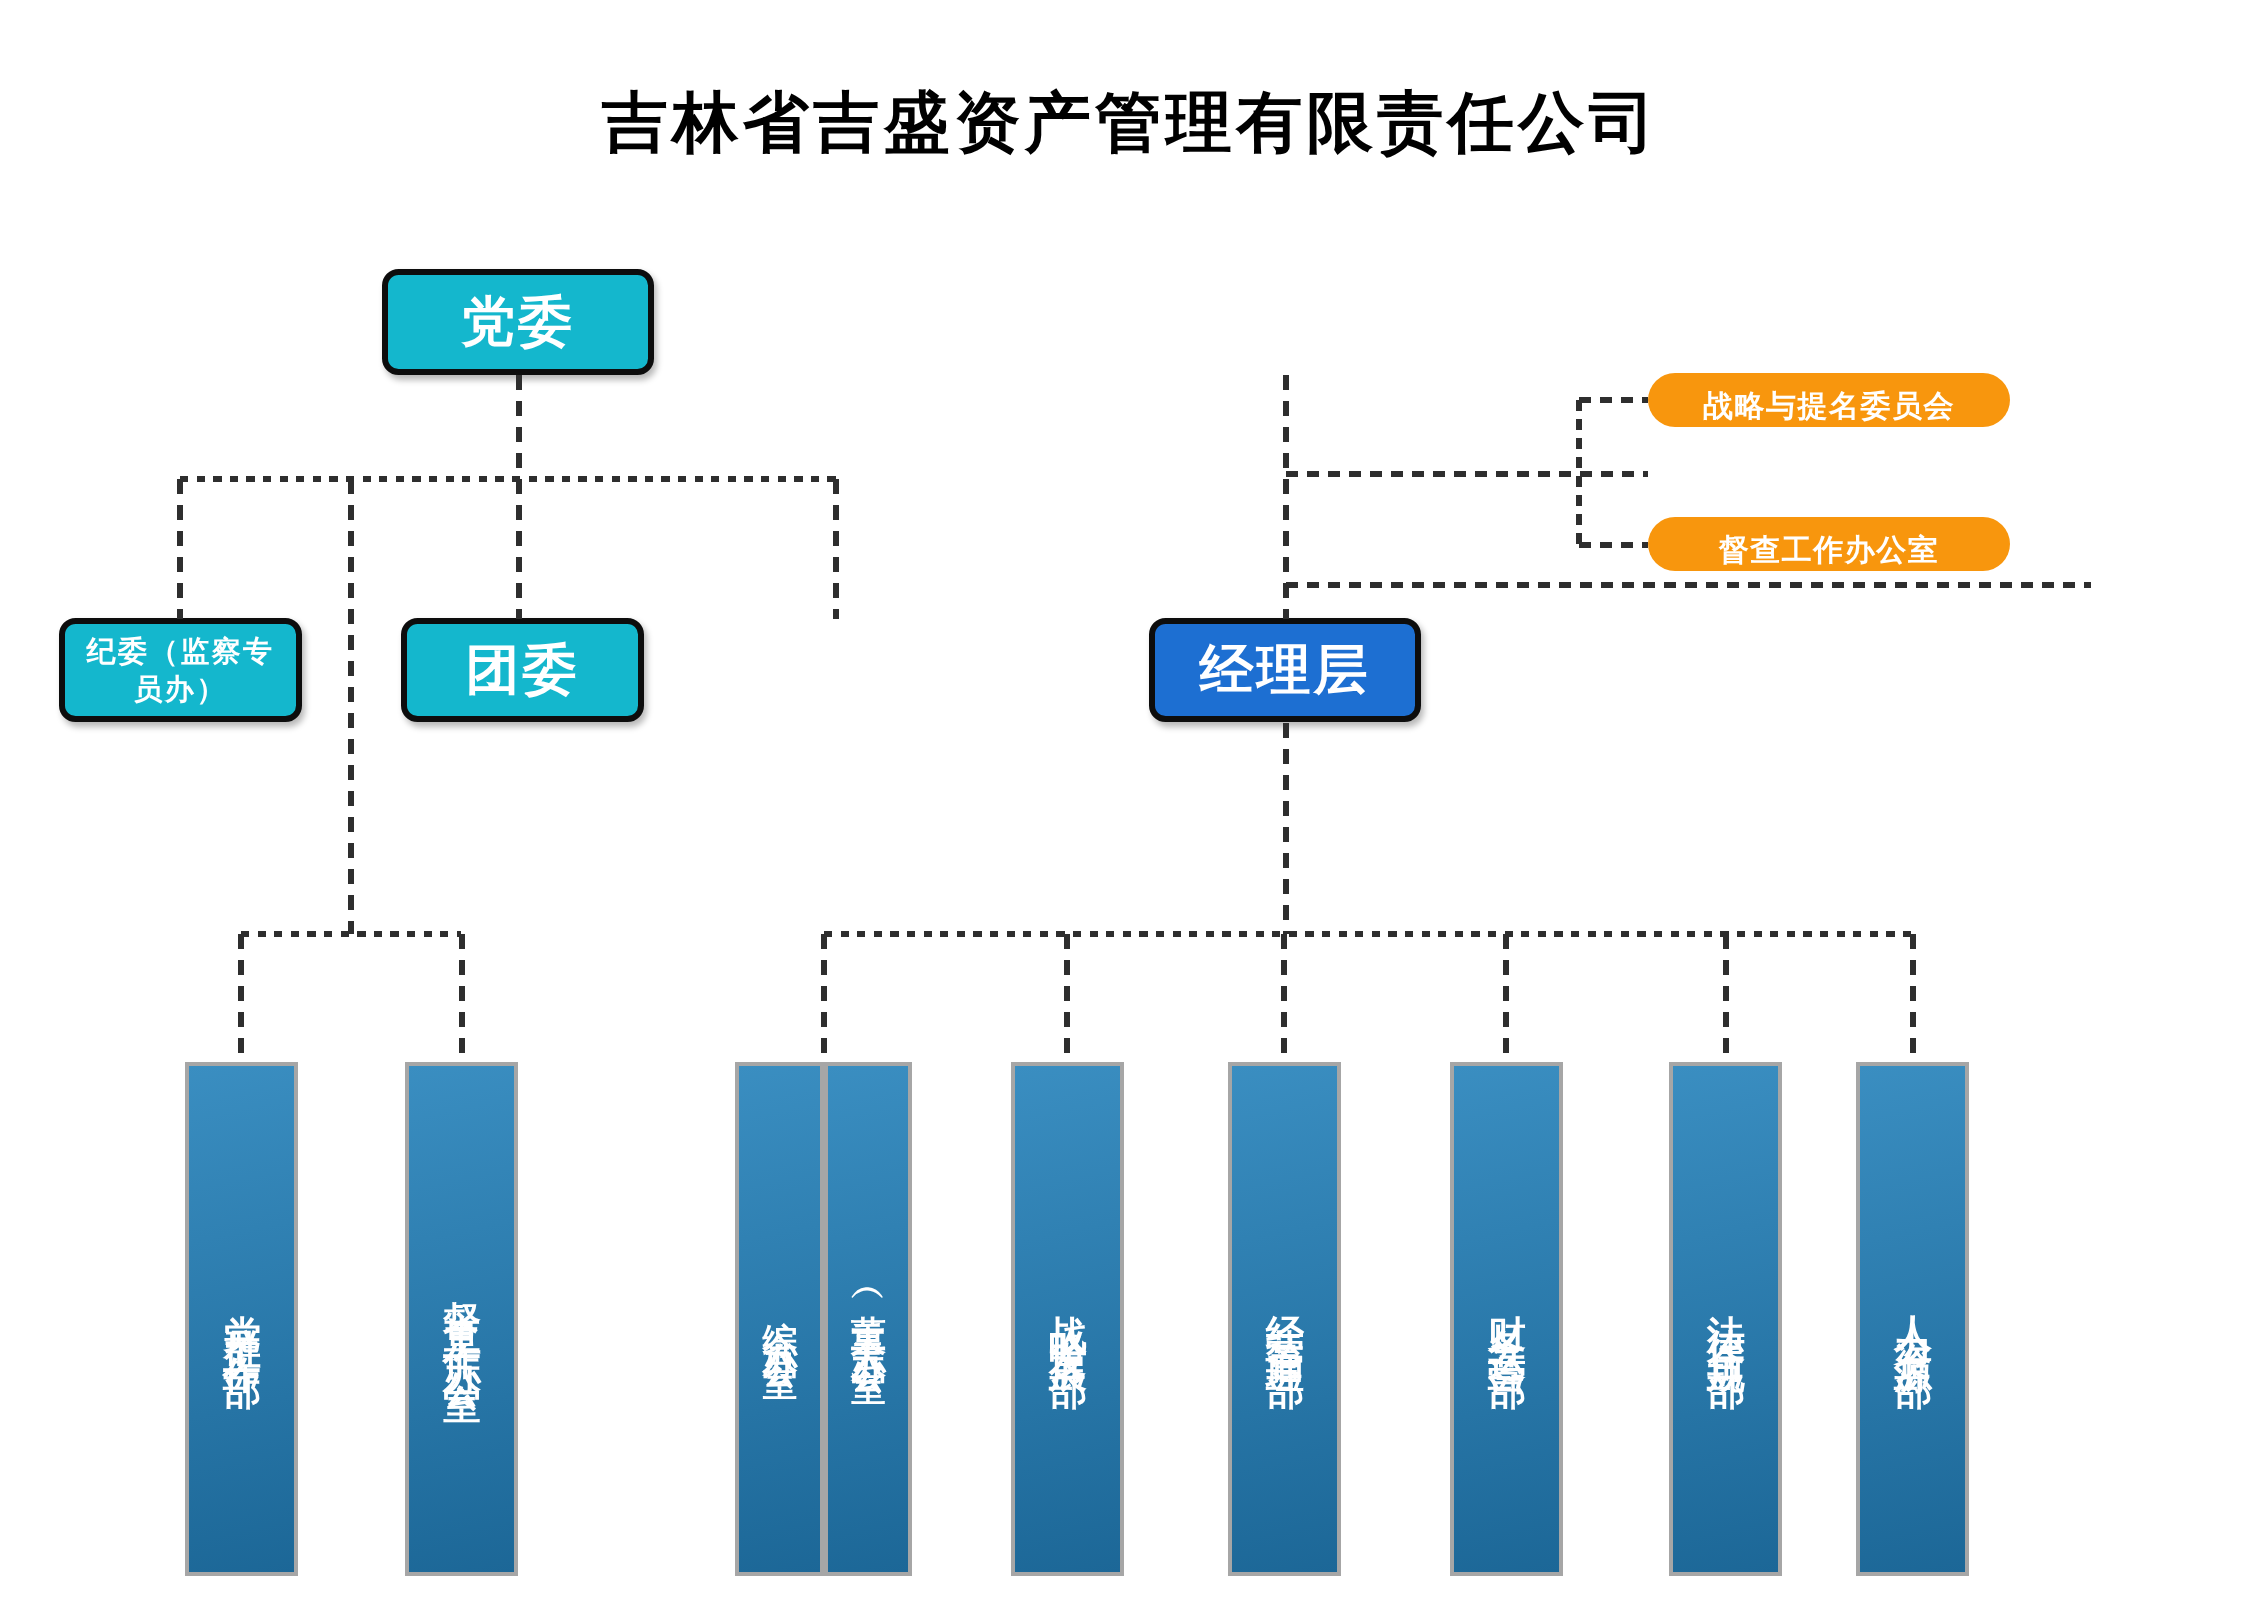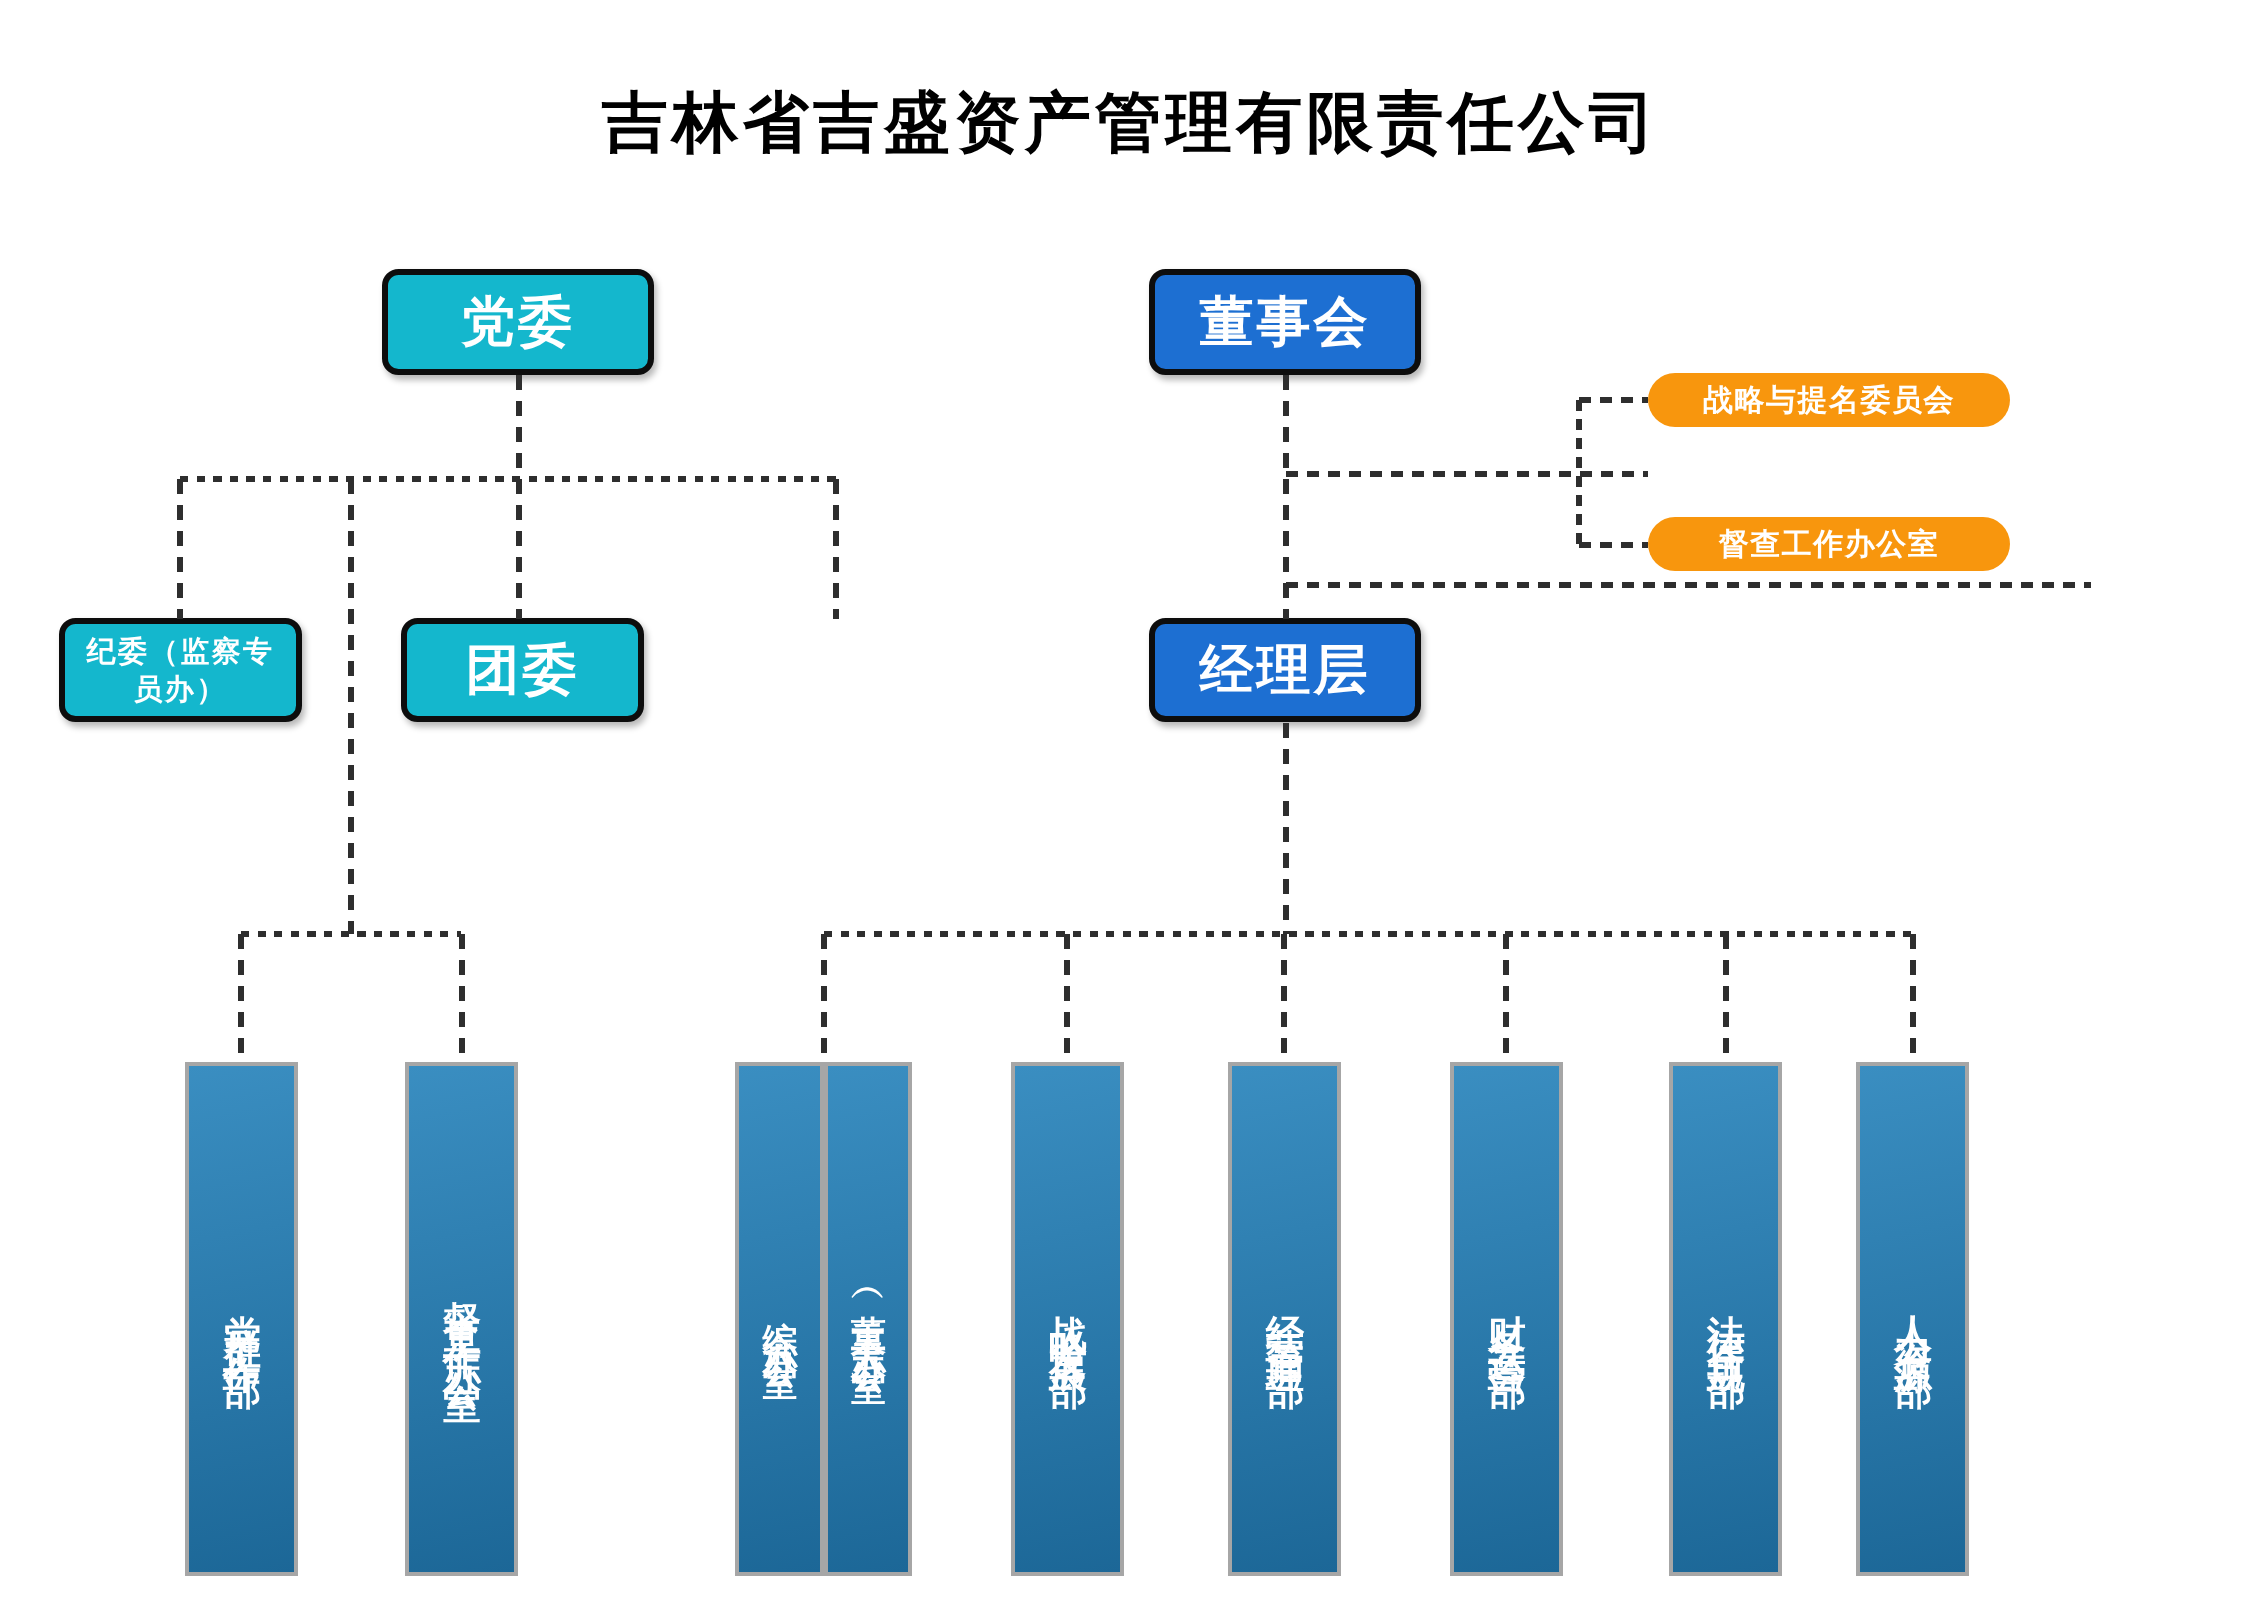--- a/index.html
+++ b/index.html
@@ -20,21 +20,21 @@
         display:flex;align-items:center;justify-content:center;box-sizing:border-box;
         color:var(--text-white);font-weight:700;box-shadow:3px 4.5px 6px rgba(0,0,0,.28);}
   .node.cyan{background:var(--cyan);}
   .node.blue{background:var(--blue);}
   .fz56{font-size:54px;letter-spacing:3px;}
   .fz44{font-size:29px;letter-spacing:2.3px;line-height:1.32;text-align:center;}
   .discipline-inner{width:189px;}
 
   
   .pill{position:absolute;left:1648px;width:362px;height:54px;border-radius:30px;
-        background:var(--orange);display:flex;align-items:center;justify-content:center;
+        background:var(--orange);display:flex;align-items:flex-end;justify-content:center;
         color:var(--text-white);font-size:30px;font-weight:700;letter-spacing:1.5px;}
 
   
   .bar{position:absolute;top:1062px;height:514px;border:4.5px solid var(--bar-border);
        box-sizing:border-box;background:linear-gradient(168deg,var(--bar-top) 0%,var(--bar-bottom) 100%);
        display:flex;align-items:center;justify-content:center;}
   .bar span{writing-mode:vertical-rl;text-orientation:mixed;color:var(--text-white);
             font-size:38px;font-weight:700;letter-spacing:13.6px;white-space:nowrap;}
   .bar.narrow span{font-size:35px;letter-spacing:10.6px;}
 
@@ -50,23 +50,20 @@
 <body>
 
 <div class="canvas">
 
   <div class="title">吉林省吉盛资产管理有限责任公司</div>
 
   <div class="node cyan fz56" style="left:382px;top:269px;width:272px;height:106px;">
     <span>党委</span>
   </div>
 
-  <div class="node blue fz56" style="left:1149px;top:269px;width:272px;height:106px;">
-    <span>董事会</span>
-  </div>
 
   <div class="node cyan fz44" style="left:59px;top:618px;width:243px;height:104px;">
     <span class="discipline-inner">纪委（监察专员办）</span>
   </div>
 
   <div class="node cyan fz56" style="left:401px;top:618px;width:243px;height:104px;">
     <span>团委</span>
   </div>
 
 

